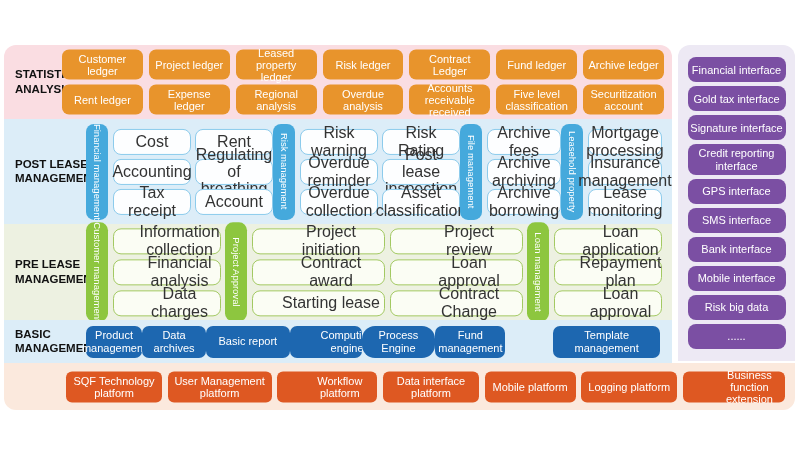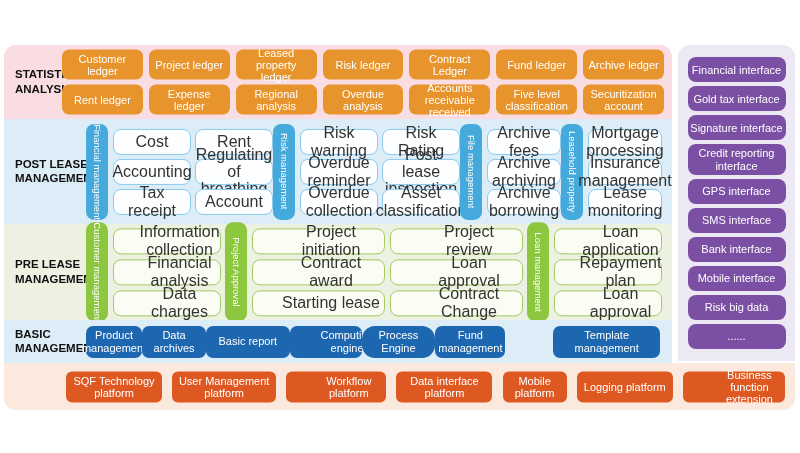--- a/index.html
+++ b/index.html
@@ -60,21 +60,21 @@
   .basic-row .chip:nth-child(6){width:70px;}
   .basic-row .chip:nth-child(7){width:110px;margin-left:48px;}
 
   
   .platform-row{position:absolute;left:62px;right:10px;top:50%;transform:translateY(-50%);
                 display:flex;justify-content:space-between;align-items:center;}
   .platform-row .chip:nth-child(1){width:96px;}
   .platform-row .chip:nth-child(2){width:104px;}
   .platform-row .chip:nth-child(3){width:100px;padding-left:29px;}
   .platform-row .chip:nth-child(4){width:96px;}
-  .platform-row .chip:nth-child(5){width:64px;}
+  .platform-row .chip:nth-child(5){width:91px;}
   .platform-row .chip:nth-child(6){width:96px;}
   .platform-row .chip:nth-child(7){width:102px;padding-left:35px;}
 
   
   .interface-col{position:absolute;inset:0;padding:8px 9px;display:flex;flex-direction:column;
                  justify-content:center;align-items:center;gap:4px;box-sizing:border-box;}
 </style>
 </head>
 <body>
 

